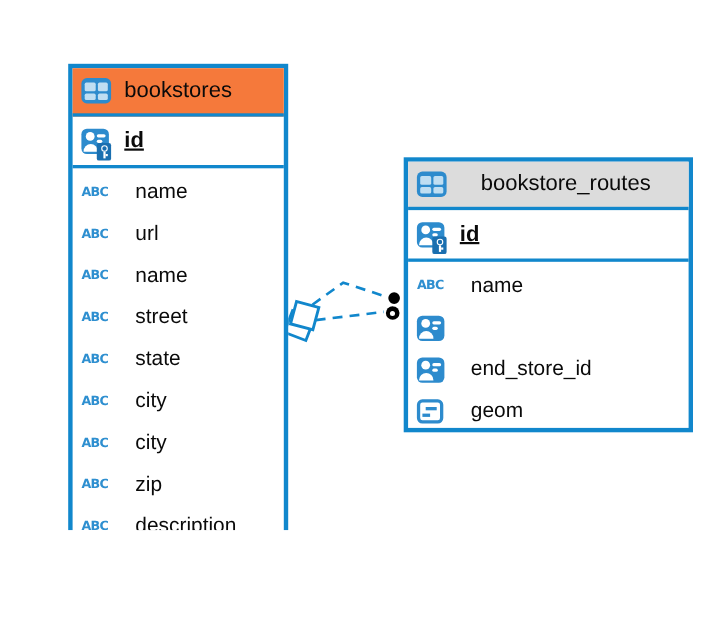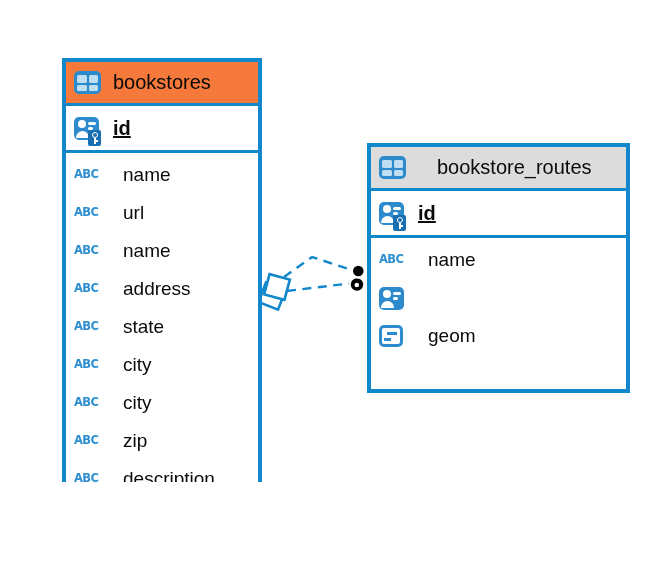--- a/index.html
+++ b/index.html
@@ -136,21 +136,21 @@
         <div class="col-row">
           <span class="icon-slot">
             <span class="abc-icon">ABC</span>
           </span>
           <span>name</span>
         </div>
         <div class="col-row">
           <span class="icon-slot">
             <span class="abc-icon">ABC</span>
           </span>
-          <span>address</span>
+          <span>street</span>
         </div>
         <div class="col-row">
           <span class="icon-slot">
             <span class="abc-icon">ABC</span>
           </span>
           <span>state</span>
         </div>
         <div class="col-row">
           <span class="icon-slot">
             <span class="abc-icon">ABC</span>
@@ -227,20 +227,31 @@
             <span class="person-icon">
               <span class="head"></span>
               <span class="body"></span>
               <span class="line1"></span>
               <span class="line2"></span>
             </span>
           </span>
         </div>
         <div class="col-row">
           <span class="icon-slot">
+            <span class="person-icon">
+              <span class="head"></span>
+              <span class="body"></span>
+              <span class="line1"></span>
+              <span class="line2"></span>
+            </span>
+          </span>
+          <span>end_store_id</span>
+        </div>
+        <div class="col-row">
+          <span class="icon-slot">
             <span class="geom-icon">
               <span class="g1"></span>
               <span class="g2"></span>
             </span>
           </span>
           <span>geom</span>
         </div>
       </div>
   </div>
 

